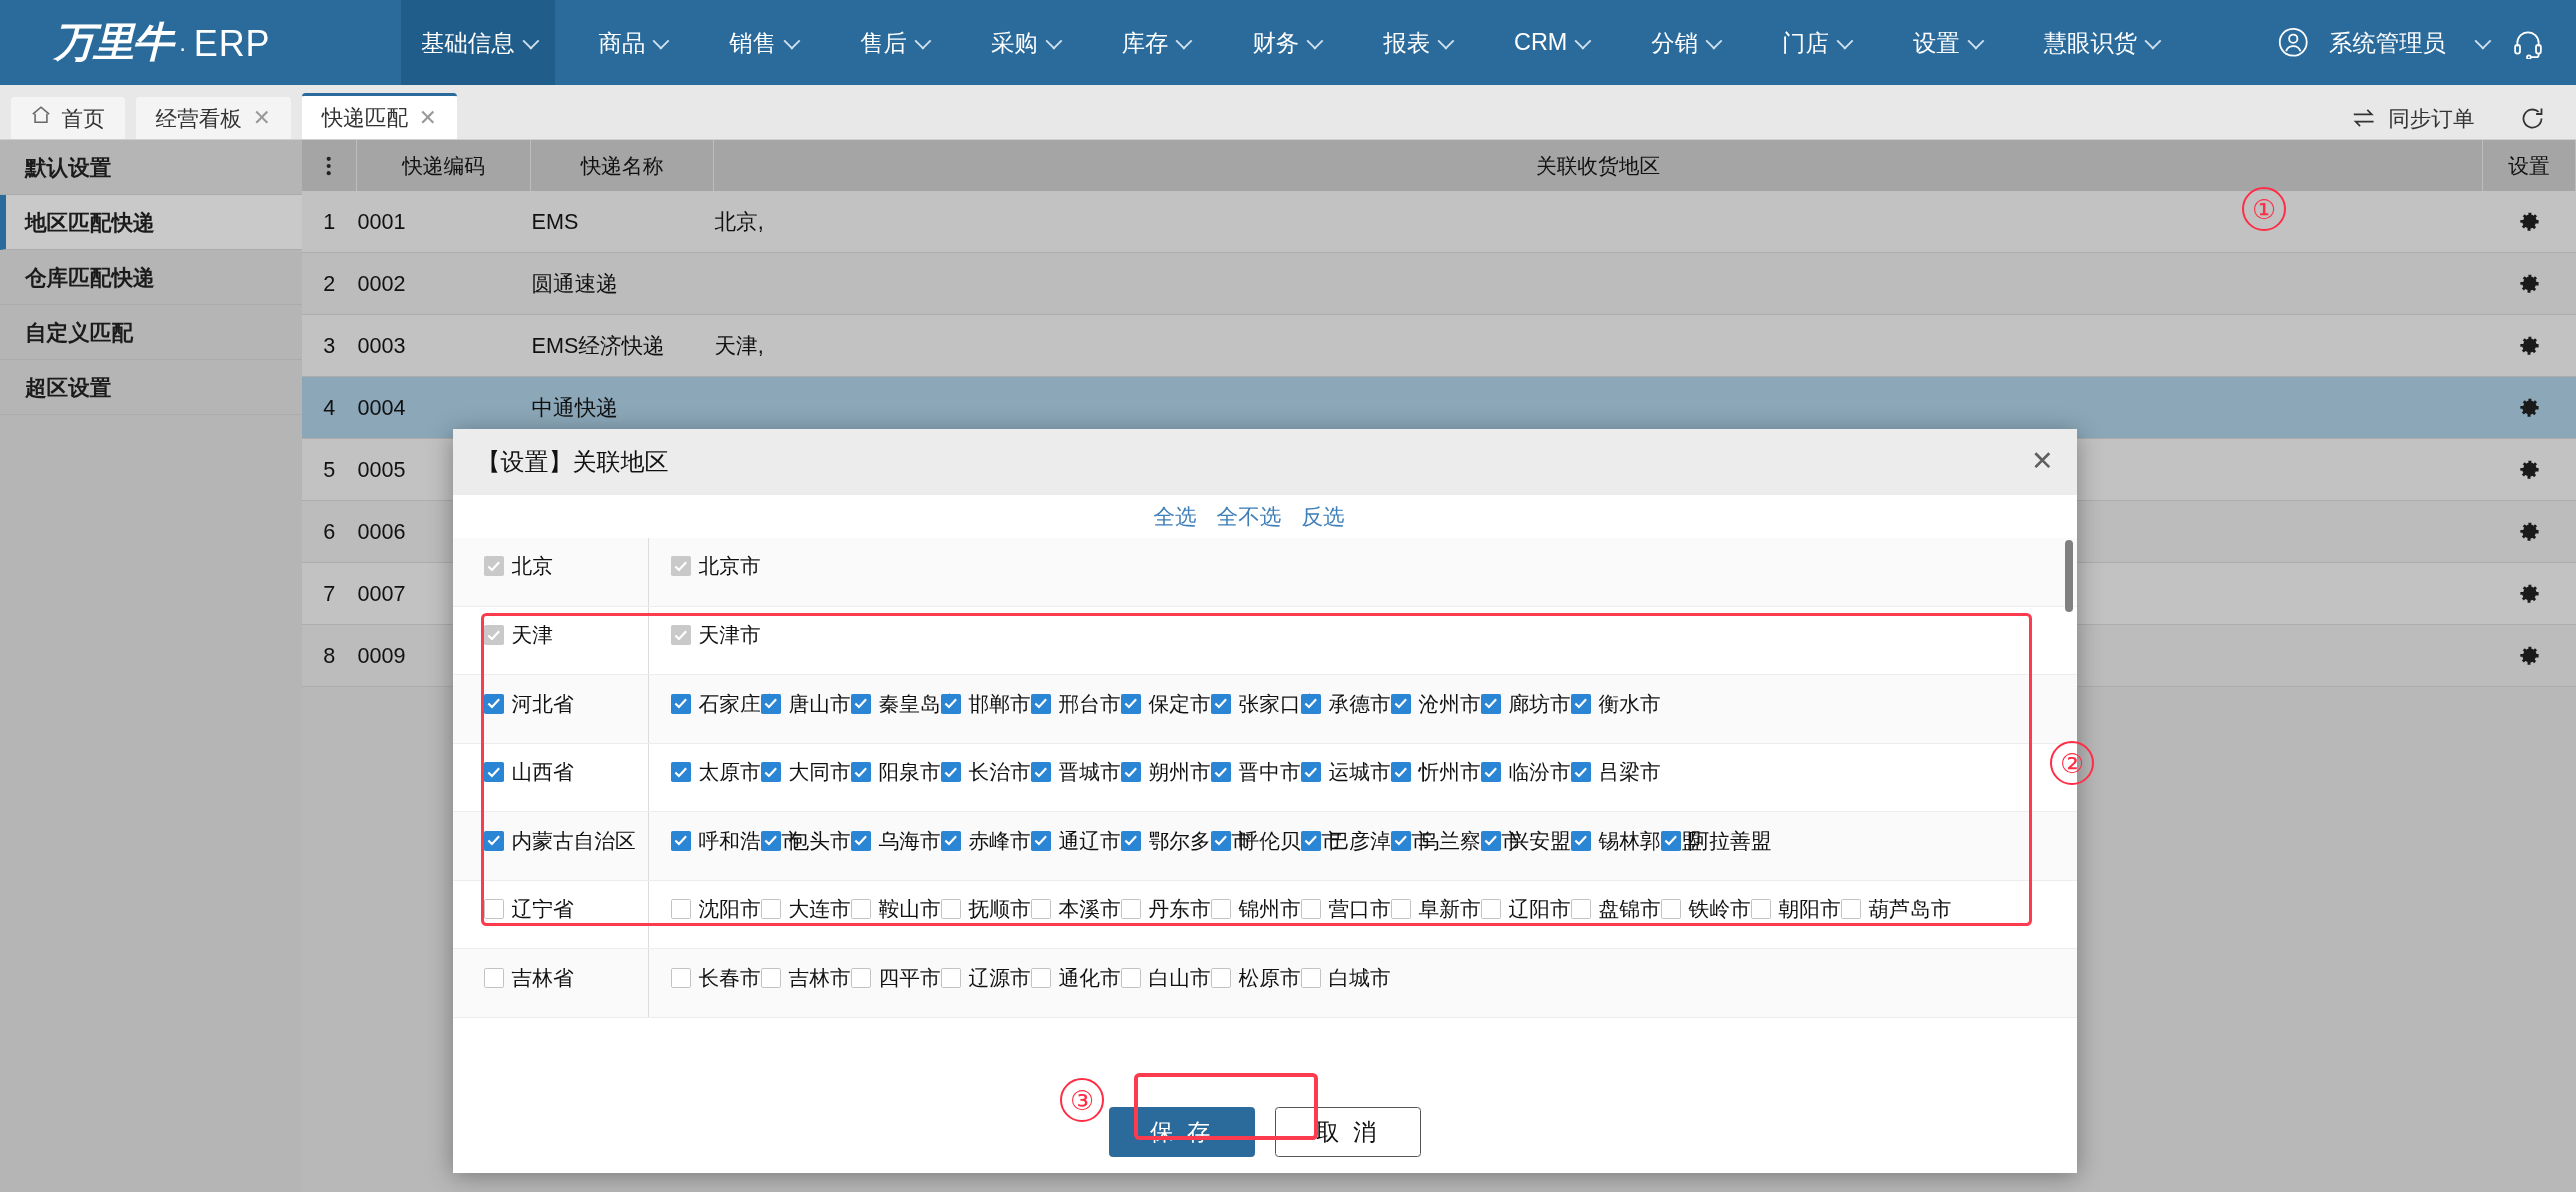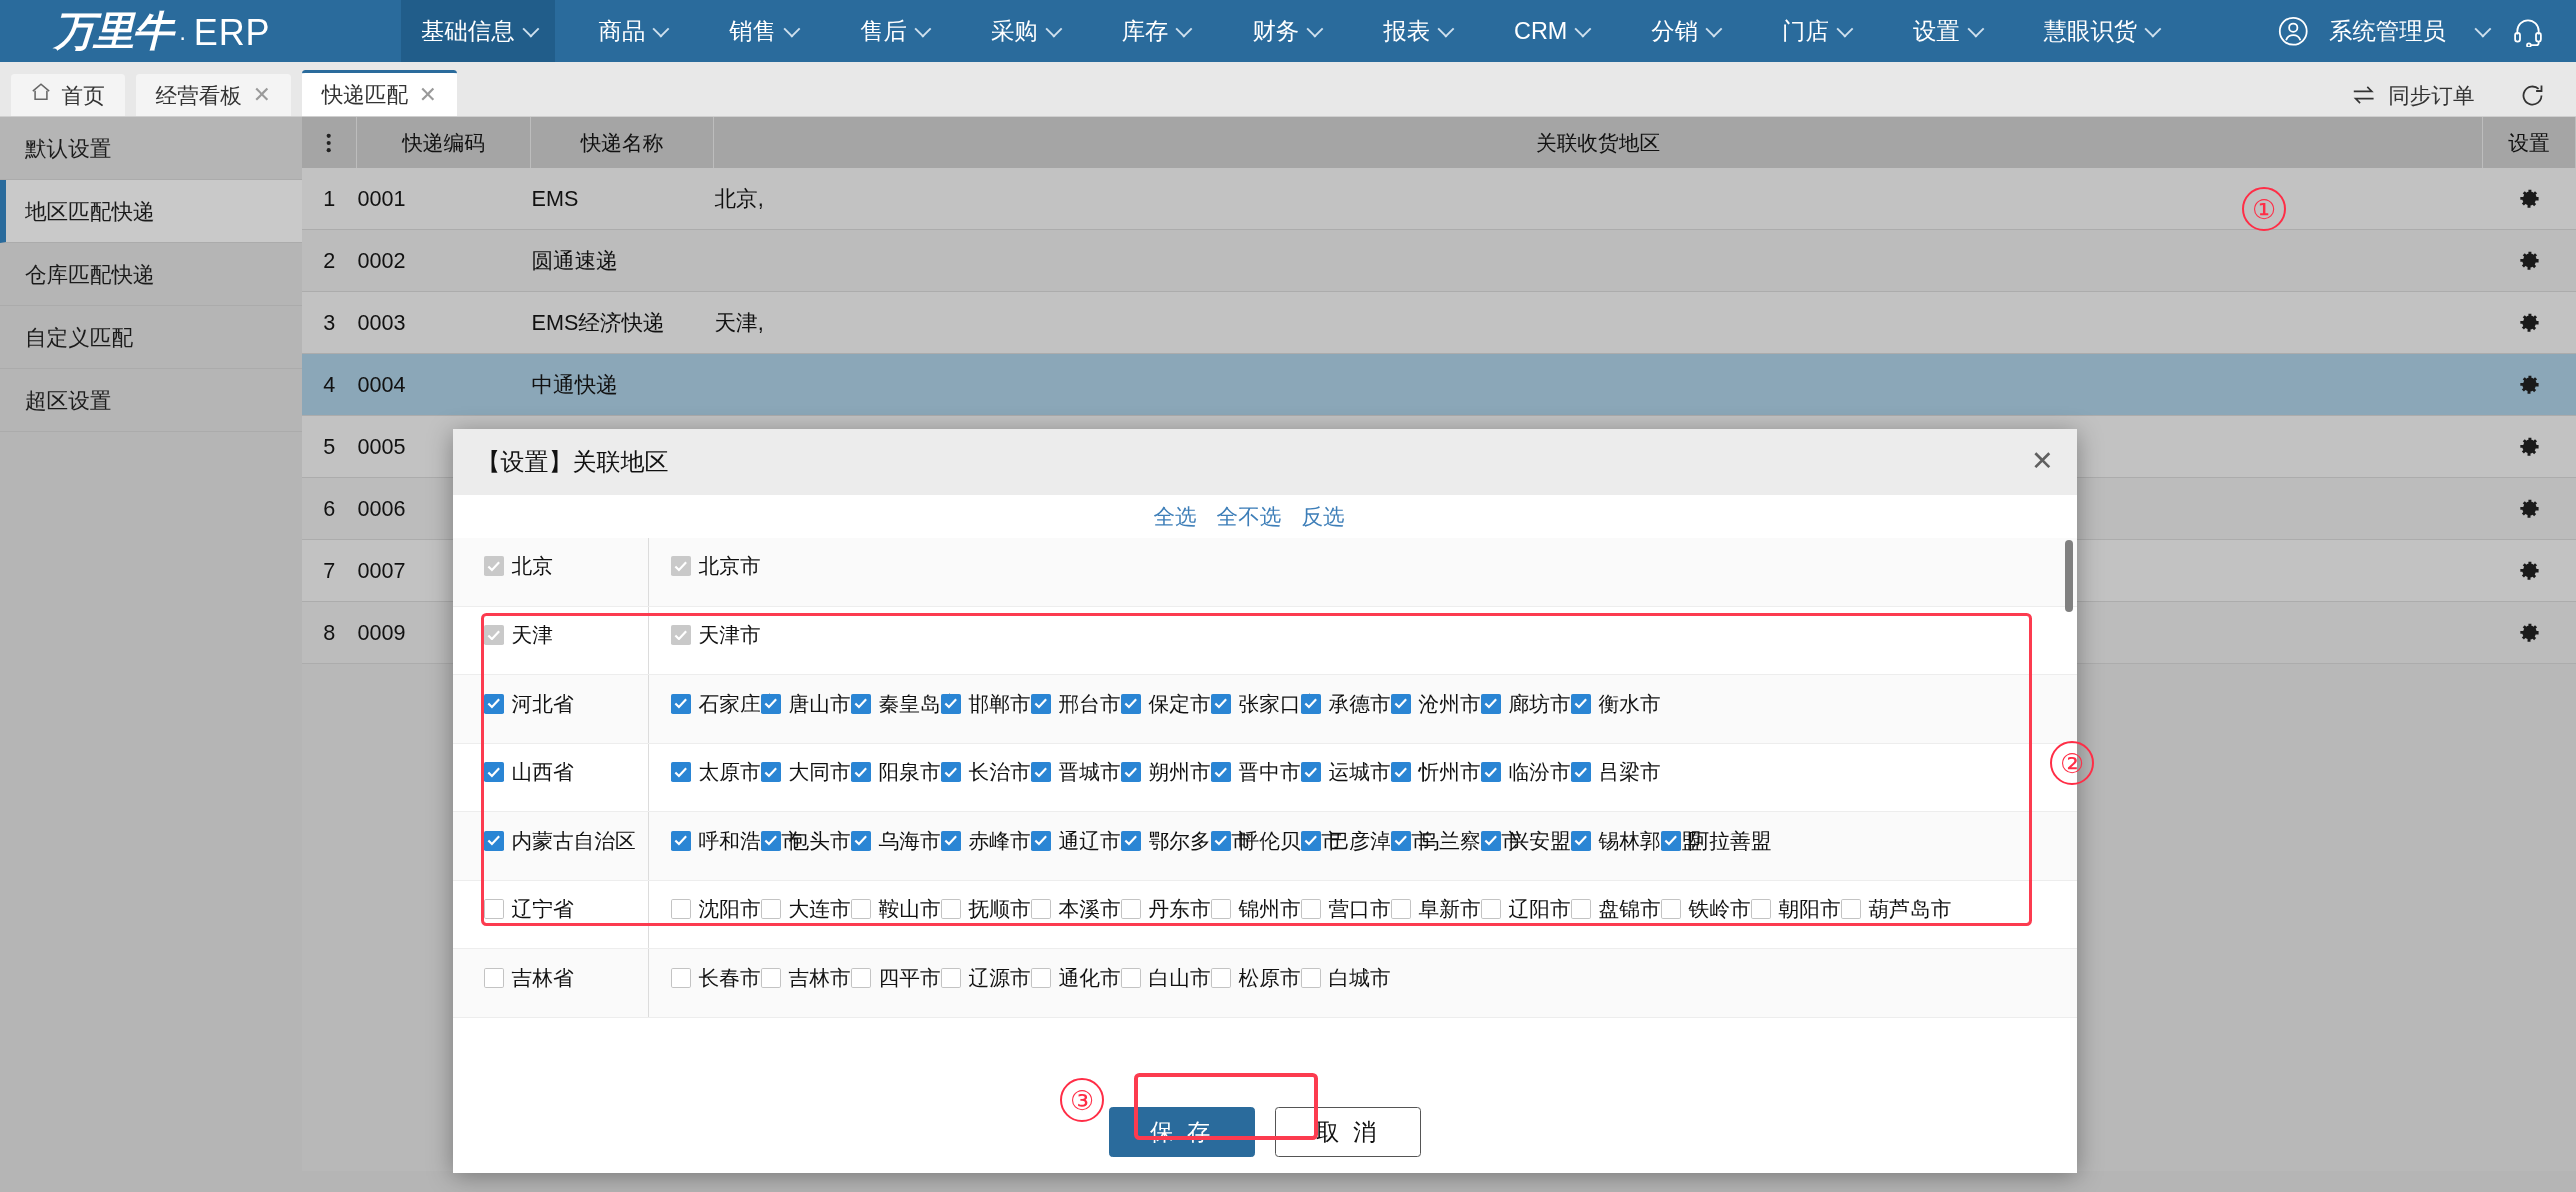--- a/index.html
+++ b/index.html
@@ -6,21 +6,21 @@
   body{
     width:2576px;height:1193px;
     font-family:"Liberation Sans","DejaVu Sans",sans-serif;
     background:#b5b5b5;
     overflow:hidden;
     position:relative;
     -webkit-font-smoothing:antialiased;
   }
   
   #topnav{
-    height:62px;background:#2a6b9c;display:flex;align-items:center;
+    height:85px;background:#2a6b9c;display:flex;align-items:center;
     position:relative;
   }
   #logo-area{
     width:377px;height:85px;display:flex;align-items:center;padding-left:54px;
     box-sizing:border-box;
   }
   #logo-mark{display:flex;align-items:baseline;color:#fff;}
   .logo-cn{
     font-family:"DejaVu Sans",sans-serif;
     font-size:41px;font-weight:bold;font-style:italic;letter-spacing:-1.8px;
@@ -55,23 +55,24 @@
   }
   .tab.active{background:#ffffff;border-top:3.6px solid #2a6b9c;height:43px;}
   .tab-close{color:#9a9a9a;font-size:21.6px;line-height:1;}
   .home-icon{display:inline-block;}
   #tab-right{margin-left:auto;display:flex;align-items:center;gap:44px;padding-right:30.5px;height:42px;}
   #sync-order{display:flex;align-items:center;gap:12.6px;font-size:21.6px;color:#333;cursor:pointer;}
   
   #content{display:flex;height:1054px;}
   #sidebar{width:302px;background:#b5b5b5;flex:none;}
   .side-item{
-    height:63px;display:flex;align-items:center;padding-left:25px;
+    height:55px;display:flex;align-items:center;padding-left:25px;
     font-size:21.6px;color:#1b1b1b;border-bottom:0.9px solid #ababab;cursor:pointer;
     box-sizing:border-box;
+    font-weight:bold;
   }
   .side-item.selected{background:#c9c9c9;border-left:6.3px solid #2a6b9c;padding-left:19px;}
   #tablewrap{flex:1;background:#b8b8b8;position:relative;}
   table#grid{width:100%;border-collapse:collapse;table-layout:fixed;}
   #grid th{
     height:49px;background:#a5a5a5;color:#111;font-size:20.7px;font-weight:normal;
     border-right:0.9px solid #bdbdbd;
   }
   #grid td{
     height:59px;font-size:21.6px;color:#111;border-bottom:0.9px solid #acacac;

